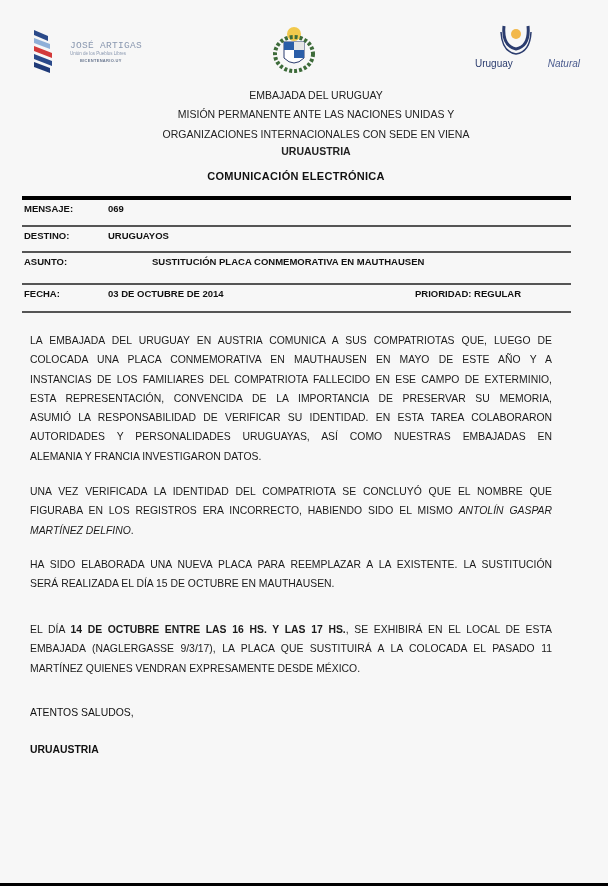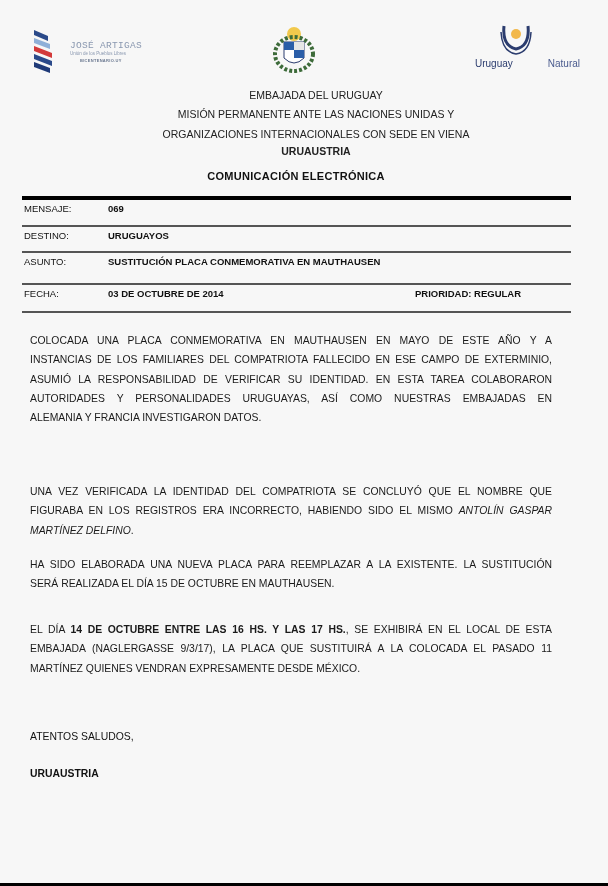--- a/index.html
+++ b/index.html
@@ -17,42 +17,42 @@
   .la-name { position: absolute; left: 42px; top: 14px; font-size: 9.5px; color: #8a98b0; letter-spacing: 0.3px; font-family: Liberation Mono, monospace; }
   .la-sub1 { position: absolute; left: 42px; top: 25px; font-size: 4.5px; color: #8a98b0; }
   .la-sub2 { position: absolute; left: 52px; top: 32px; font-size: 4px; color: #6a7890; font-weight: bold; letter-spacing: 0.3px; }
 
   .logo-center { position: absolute; left: 270px; top: 24px; width: 48px; height: 50px; }
 
   .logo-right { position: absolute; left: 470px; top: 22px; width: 92px; height: 54px; }
   .logo-right svg { position: absolute; left: 29px; top: 0; }
   .lr-text { position: absolute; left: 5px; top: 36px; font-size: 10px; white-space: nowrap; }
   .lr-a { font-weight: normal; color: #2b3c6e; }
-  .lr-b { color: #4a5b8e; padding-left: 35px; }
+  .lr-b { font-style: italic; color: #4a5b8e; padding-left: 35px; }
 
   
   .hdr { position: absolute; left: 0; width: 608px; text-align: center; font-size: 10.5px; color: #222; margin-left: 12px; }
   .hdr.b { font-weight: bold; }
   .title { position: absolute; left: 0; width: 592px; text-align: center; font-size: 11px; font-weight: bold; letter-spacing: 0.3px; }
 
   
   .rule { position: absolute; left: 22px; width: 549px; background: #333; }
   .rule.thick { height: 4px; background: #000; }
   .rule.thin { height: 1.5px; background: #555; }
-  .meta-label { position: absolute; left: 24px; font-size: 9.5px; font-weight: normal; }
+  .meta-label { position: absolute; left: 24px; font-size: 9.5px; font-weight: bold; }
   .meta-value { position: absolute; left: 108px; font-size: 9.5px; font-weight: bold; }
   .meta-prio { position: absolute; left: 415px; font-size: 9.5px; font-weight: bold; }
 
   
   .para { position: absolute; left: 30px; width: 522px; font-size: 10.4px; line-height: 19.3px; text-align: justify; color: #1a1a1a; }
   .para .jline { display: block; text-align: justify; text-align-last: justify; height: 19.3px; white-space: nowrap; }
   .para .last { text-align-last: left; }
   .para i { font-style: italic; }
   .para b { font-weight: bold; }
-  .sig { position: absolute; left: 30px; font-size: 10.4px; margin-top: 24px; }
+  .sig { position: absolute; left: 30px; font-size: 10.4px; }
   .sig.b { font-weight: bold; }
 </style>
 </head>
 <body>
 
 <div class="logo-left">
   <svg width="30" height="52" viewBox="0 0 30 52">
     <path d="M6 4 L20 10 L20 15 L6 9 Z" fill="#2b4a8a"></path>
     <path d="M6 12 L22 18 L22 23 L6 17 Z" fill="#8fb0d8"></path>
     <path d="M6 20 L24 27 L24 32 L6 25 Z" fill="#d33a3a"></path>
@@ -93,30 +93,32 @@
 <div class="title" style="top:170px;">COMUNICACIÓN ELECTRÓNICA</div>
 
 <div class="rule thick" style="top:196px;"></div>
 <div class="meta-label" style="top:203px;">MENSAJE:</div>
 <div class="meta-value" style="top:203px;">069</div>
 <div class="rule thin" style="top:225px;"></div>
 <div class="meta-label" style="top:230px;">DESTINO:</div>
 <div class="meta-value" style="top:230px;text-align:right;">URUGUAYOS</div>
 <div class="rule thin" style="top:251px;"></div>
 <div class="meta-label" style="top:256px;">ASUNTO:</div>
-<div class="meta-value" style="top:256px;">SUSTITUCIÓN PLACA CONMEMORATIVA EN MAUTHAUSEN</div>
+<div class="meta-value" style="top:256px;margin-left:44px;">SUSTITUCIÓN PLACA CONMEMORATIVA EN MAUTHAUSEN</div>
 <div class="rule thin" style="top:283px;"></div>
 <div class="meta-label" style="top:288px;">FECHA:</div>
 <div class="meta-value" style="top:288px;">03 DE OCTUBRE DE 2014</div>
 <div class="meta-prio" style="top:288px;">PRIORIDAD: REGULAR</div>
 <div class="rule thin" style="top:311px;"></div>
 
 <div class="para" style="top:331px;">
+  <span class="jline">LA EMBAJADA DEL URUGUAY EN AUSTRIA COMUNICA A SUS COMPATRIOTAS QUE, LUEGO DE</span>
   <span class="jline">COLOCADA UNA PLACA CONMEMORATIVA EN MAUTHAUSEN EN MAYO DE ESTE AÑO Y A</span>
   <span class="jline">INSTANCIAS DE LOS FAMILIARES DEL COMPATRIOTA FALLECIDO EN ESE CAMPO DE EXTERMINIO,</span>
+  <span class="jline">ESTA REPRESENTACIÓN, CONVENCIDA DE LA IMPORTANCIA DE PRESERVAR SU MEMORIA,</span>
   <span class="jline">ASUMIÓ LA RESPONSABILIDAD DE VERIFICAR SU IDENTIDAD. EN ESTA TAREA COLABORARON</span>
   <span class="jline">AUTORIDADES Y PERSONALIDADES URUGUAYAS, ASÍ COMO NUESTRAS EMBAJADAS EN</span>
   <span class="jline last">ALEMANIA Y FRANCIA INVESTIGARON DATOS.</span>
 </div>
 
 <div class="para" style="top:482px;">
   <span class="jline">UNA VEZ VERIFICADA LA IDENTIDAD DEL COMPATRIOTA SE CONCLUYÓ QUE EL NOMBRE QUE</span>
   <span class="jline"><span>FIGURABA EN LOS REGISTROS ERA INCORRECTO, HABIENDO SIDO EL MISMO </span><i>ANTOLÍN GASPAR</i></span>
   <span class="jline last"><i>MARTÍNEZ DELFINO</i><span>.</span></span>
 </div>

